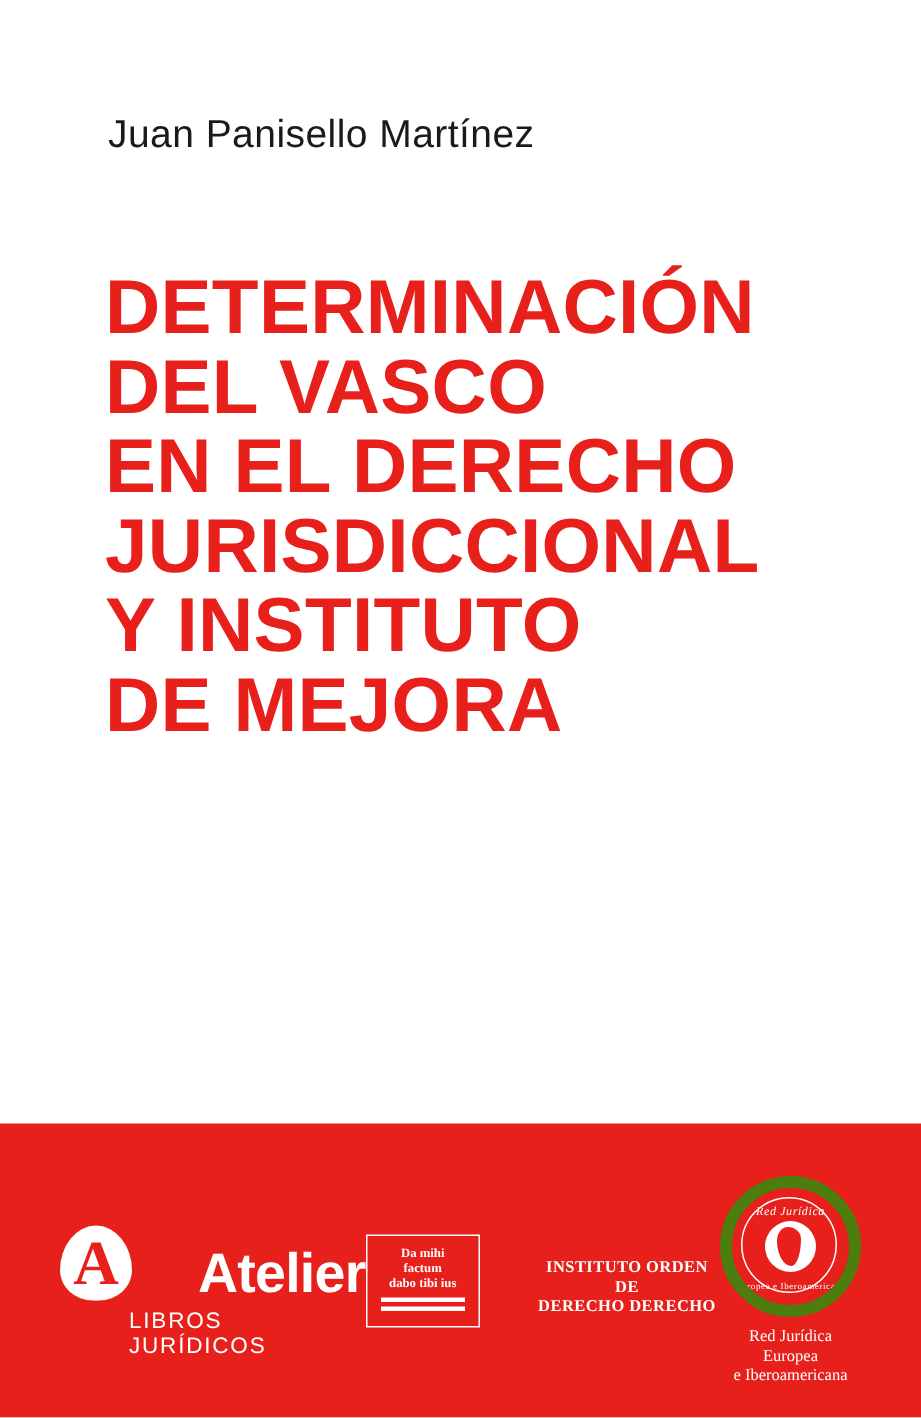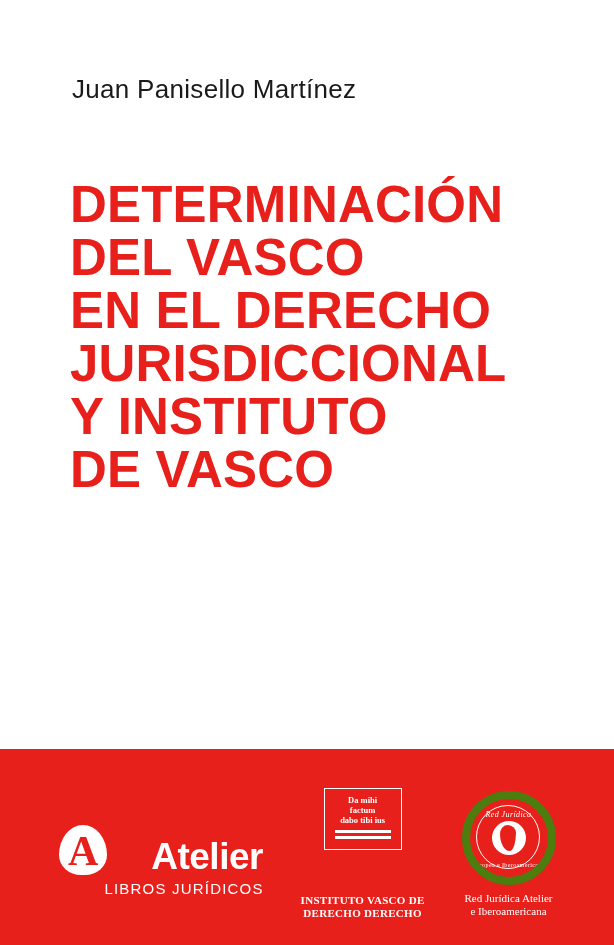--- a/index.html
+++ b/index.html
@@ -114,21 +114,21 @@
     color: #ffffff;
     font-family: "Liberation Sans", sans-serif;
     font-size: 15px;
     letter-spacing: 1.2px;
     margin-top: 5px;
     margin-left: 46px;
   }
   
   .ivdp {
     display: flex;
-    flex-direction: column;
+    flex-direction: row;
     align-items: center;
     margin-top: 14px;
     gap: 36px;
   }
   .ivdp-box {
     width: 78px;
     height: 62px;
     border: 1.5px solid #ffffff;
     display: flex;
     flex-direction: column;
@@ -231,21 +231,21 @@
 <div class="cover">
 
   <div class="author">Juan Panisello Martínez</div>
 
   <div class="title-block">
     <div class="title-line">DETERMINACIÓN</div>
     <div class="title-line">DEL VASCO</div>
     <div class="title-line">EN EL DERECHO</div>
     <div class="title-line">JURISDICCIONAL</div>
     <div class="title-line">Y INSTITUTO</div>
-    <div class="title-line">DE VASCO</div>
+    <div class="title-line">DE MEJORA</div>
   </div>
 
   <div class="red-band"></div>
 
   <div class="logos">
 
     <div class="atelier">
       <div class="atelier-row">
         <div class="atelier-mark">
           <div class="blob"></div>
@@ -260,32 +260,32 @@
       <div class="ivdp-box">
         <div class="ivdp-motto">Da mihi</div>
         <div class="ivdp-motto">factum</div>
         <div class="ivdp-motto">dabo tibi ius</div>
         <div class="ivdp-bars">
           <div></div>
             <div></div>
         </div>
       </div>
       <div class="ivdp-name">
-        <div>INSTITUTO VASCO DE</div>
+        <div>INSTITUTO ORDEN DE</div>
         <div>DERECHO DERECHO</div>
       </div>
     </div>
 
     <div class="redjur">
       <div class="redjur-seal">
         <div class="inner-ring"></div>
         <div class="top-text">Red Jurídica</div>
         <div class="globe"></div>
         <div class="bottom-text">Europea e Iberoamericana</div>
       </div>
       <div class="redjur-name">
-        <div>Red Jurídica Atelier</div>
+        <div>Red Jurídica Europea</div>
         <div>e Iberoamericana</div>
       </div>
     </div>
 
   </div>
 </div>
 
 </body></html>

